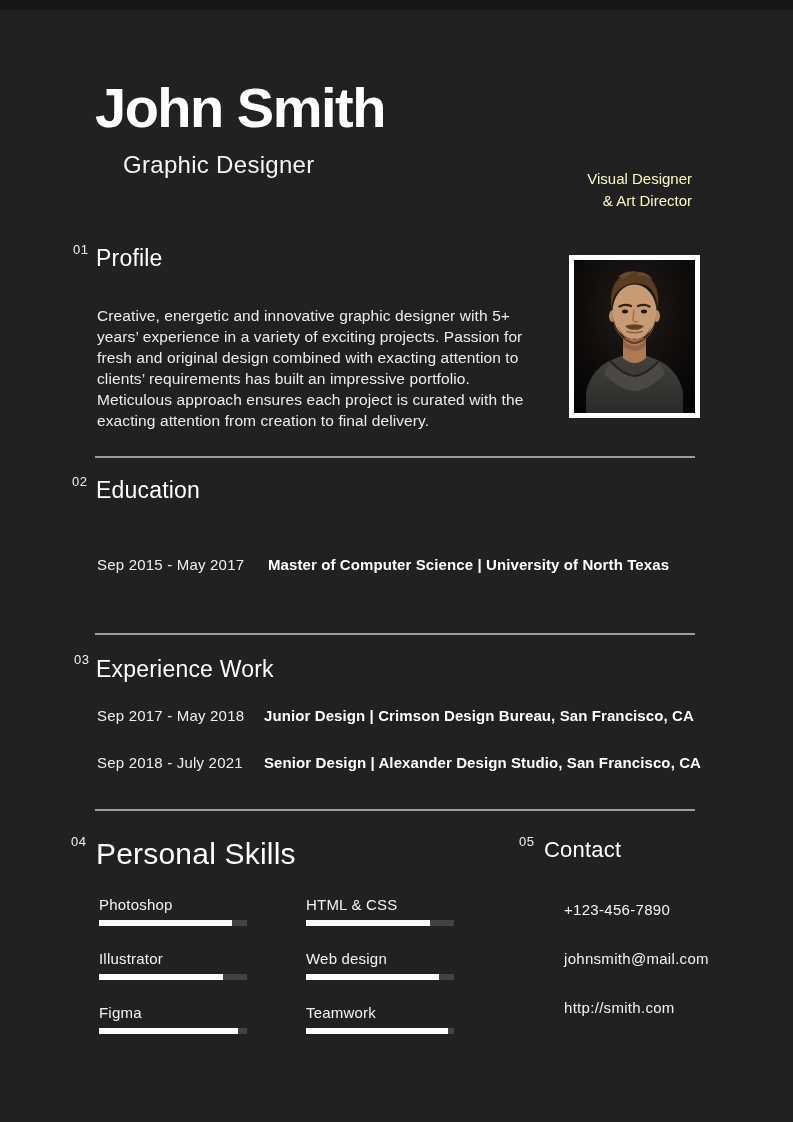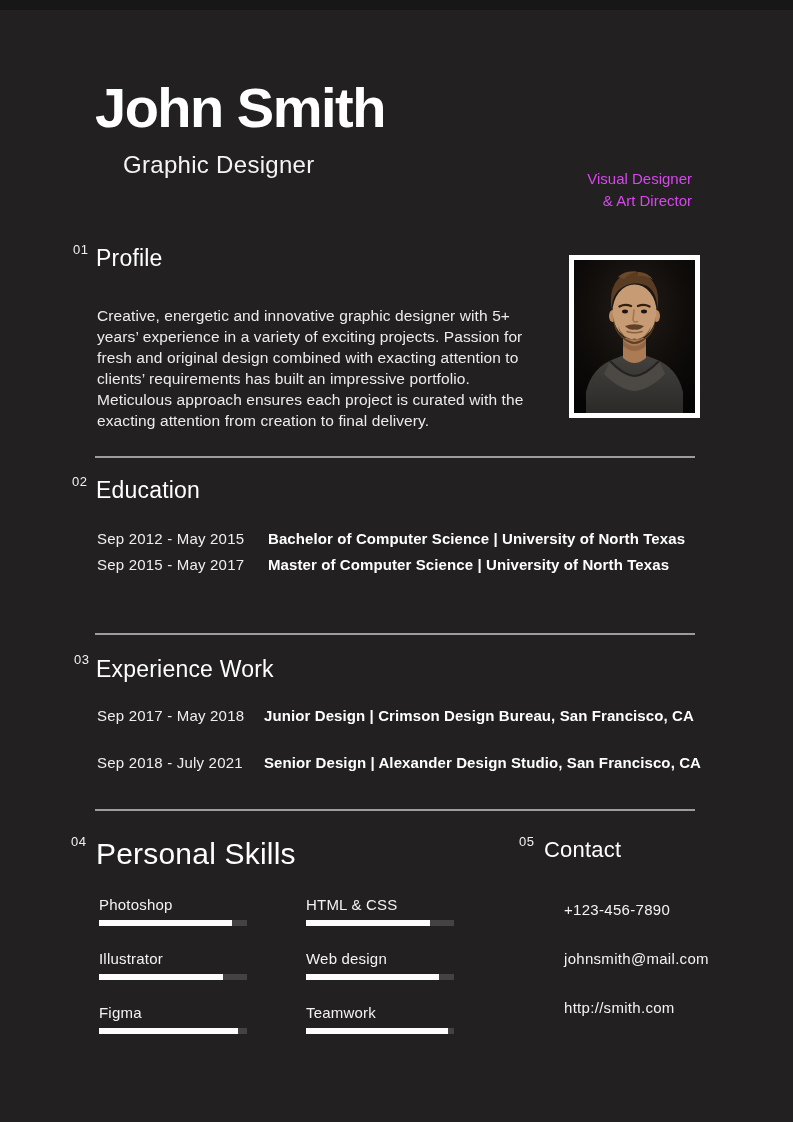--- a/index.html
+++ b/index.html
@@ -27,21 +27,21 @@
     line-height: 64px; color: #ffffff; white-space: nowrap;
   }
   .job-title {
     position: absolute; left: 97px; top: 151px;
     font-size: 24px; font-weight: 400; letter-spacing: 0.3px;
     color: #f5f4f4; white-space: nowrap; margin-left: 26px;
   }
   .tagline {
     position: absolute; right: 101px; top: 168px;
     text-align: right; font-size: 15px; font-weight: 500;
-    line-height: 21.5px; color: #d946ef;
+    line-height: 21.5px; color: #fef9c3;
   }
   
   .sec-num {
     position: absolute;
     font-size: 13px; font-weight: 400; color: #f2f1f1;
     letter-spacing: 0.5px;
   }
   .sec-title {
     position: absolute; margin: 0;
     font-size: 23px; font-weight: 400; letter-spacing: 0.2px;
@@ -160,23 +160,20 @@
       <path d="M 37.5,50 Q 33,16 60.5,11 Q 88,16 83.5,50 Q 83,32 73,26 Q 61,20 49,27 Q 38,33 37.5,50 Z" fill="#5a3c23"></path>
       <path d="M 44,17 Q 52,10 62,12 Q 54,14 50,19 Z" fill="#6b4a2c"></path>
       <path d="M 64,12 Q 74,12 79,20 Q 71,15 64,16 Z" fill="#6b4a2c"></path>
     </svg>
   </div>
 
   <div class="divider" style="top:456px;"></div>
 
   <span class="sec-num" style="left:72px; top:474px;text-align:center;">02</span>
   <h2 class="sec-title" style="left:96px; top:477px;">Education</h2>
-  <div class="timeline-row edu" style="top:530px;">
-    <span class="dates">Sep 2012 - May 2015</span><span class="detail">Bachelor of Computer Science | University of North Texas</span>
-  </div>
   <div class="timeline-row edu" style="top:556px;">
     <span class="dates">Sep 2015 - May 2017</span><span class="detail">Master of Computer Science | University of North Texas</span>
   </div>
 
   <div class="divider" style="top:633px;"></div>
 
   <span class="sec-num" style="left:74px; top:652px;">03</span>
   <h2 class="sec-title" style="left:96px; top:656px;">Experience Work</h2>
   <div class="timeline-row exp" style="top:707px;">
     <span class="dates">Sep 2017 - May 2018</span><span class="detail">Junior Design | Crimson Design Bureau, San Francisco, CA</span>

